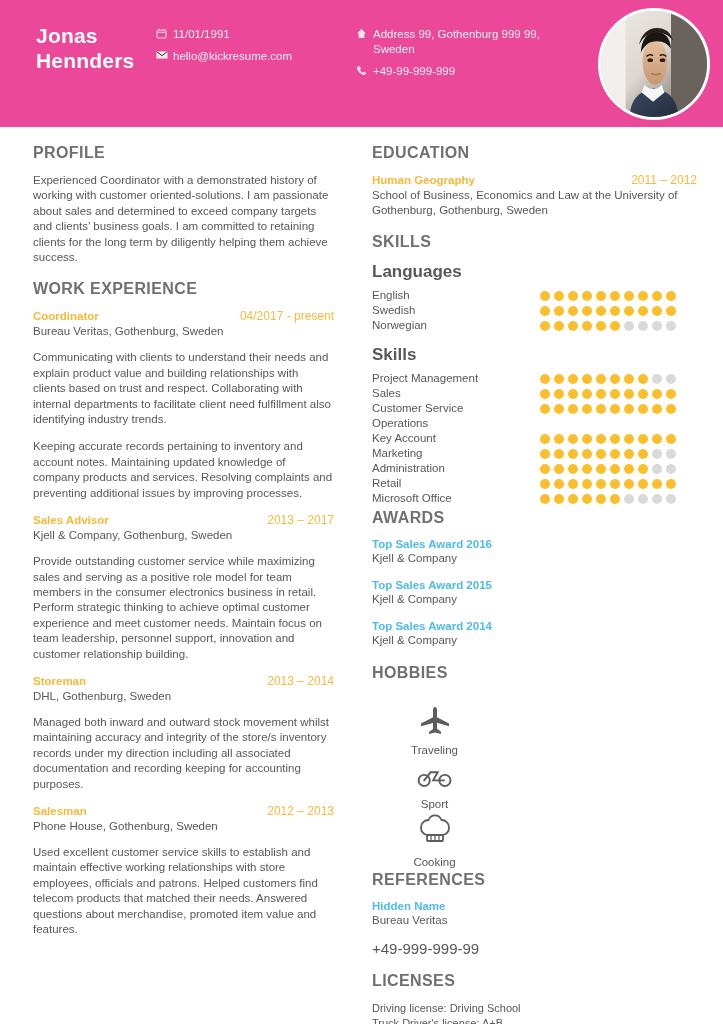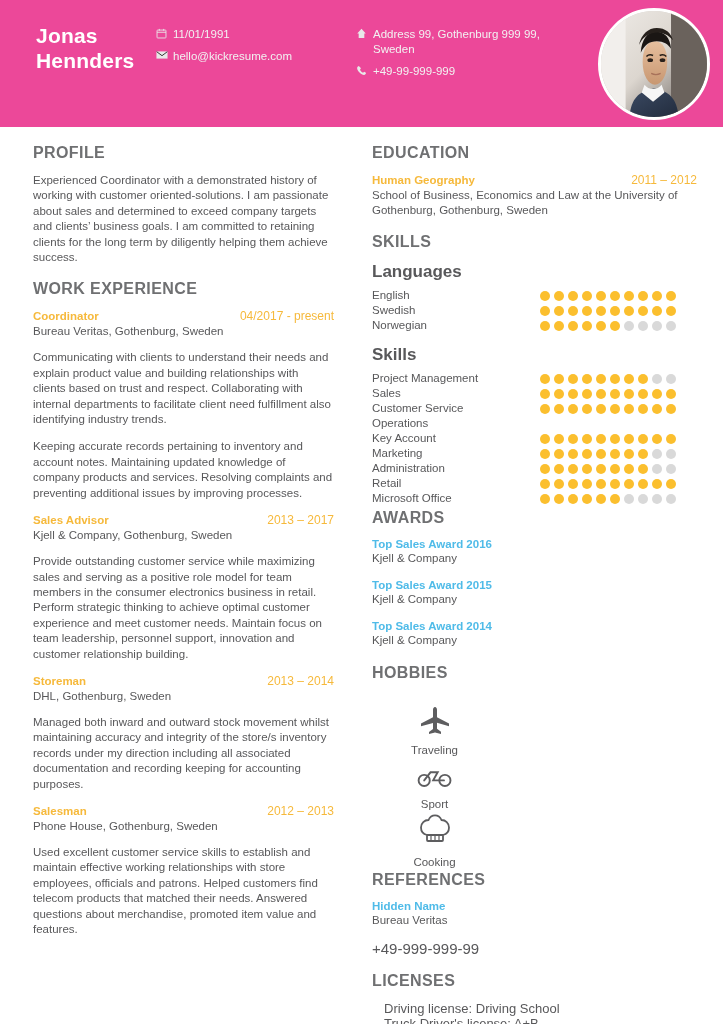--- a/index.html
+++ b/index.html
@@ -198,24 +198,23 @@
     color: #58585a;
     margin-top: 4px;
   }
 
   .ref-phone {
     font-size: 15px;
     color: #58585a;
     margin: 12px 0 0 0;
   }
   .license-line {
-    font-size: 13px;
+    font-size: 11px;
     line-height: 15px;
     color: #58585a;
-    margin-left: 12px;
   }
 </style>
 </head>
 <body>
 
 <div class="page">
 
   <div class="header">
 
     <div class="hdr-name">

